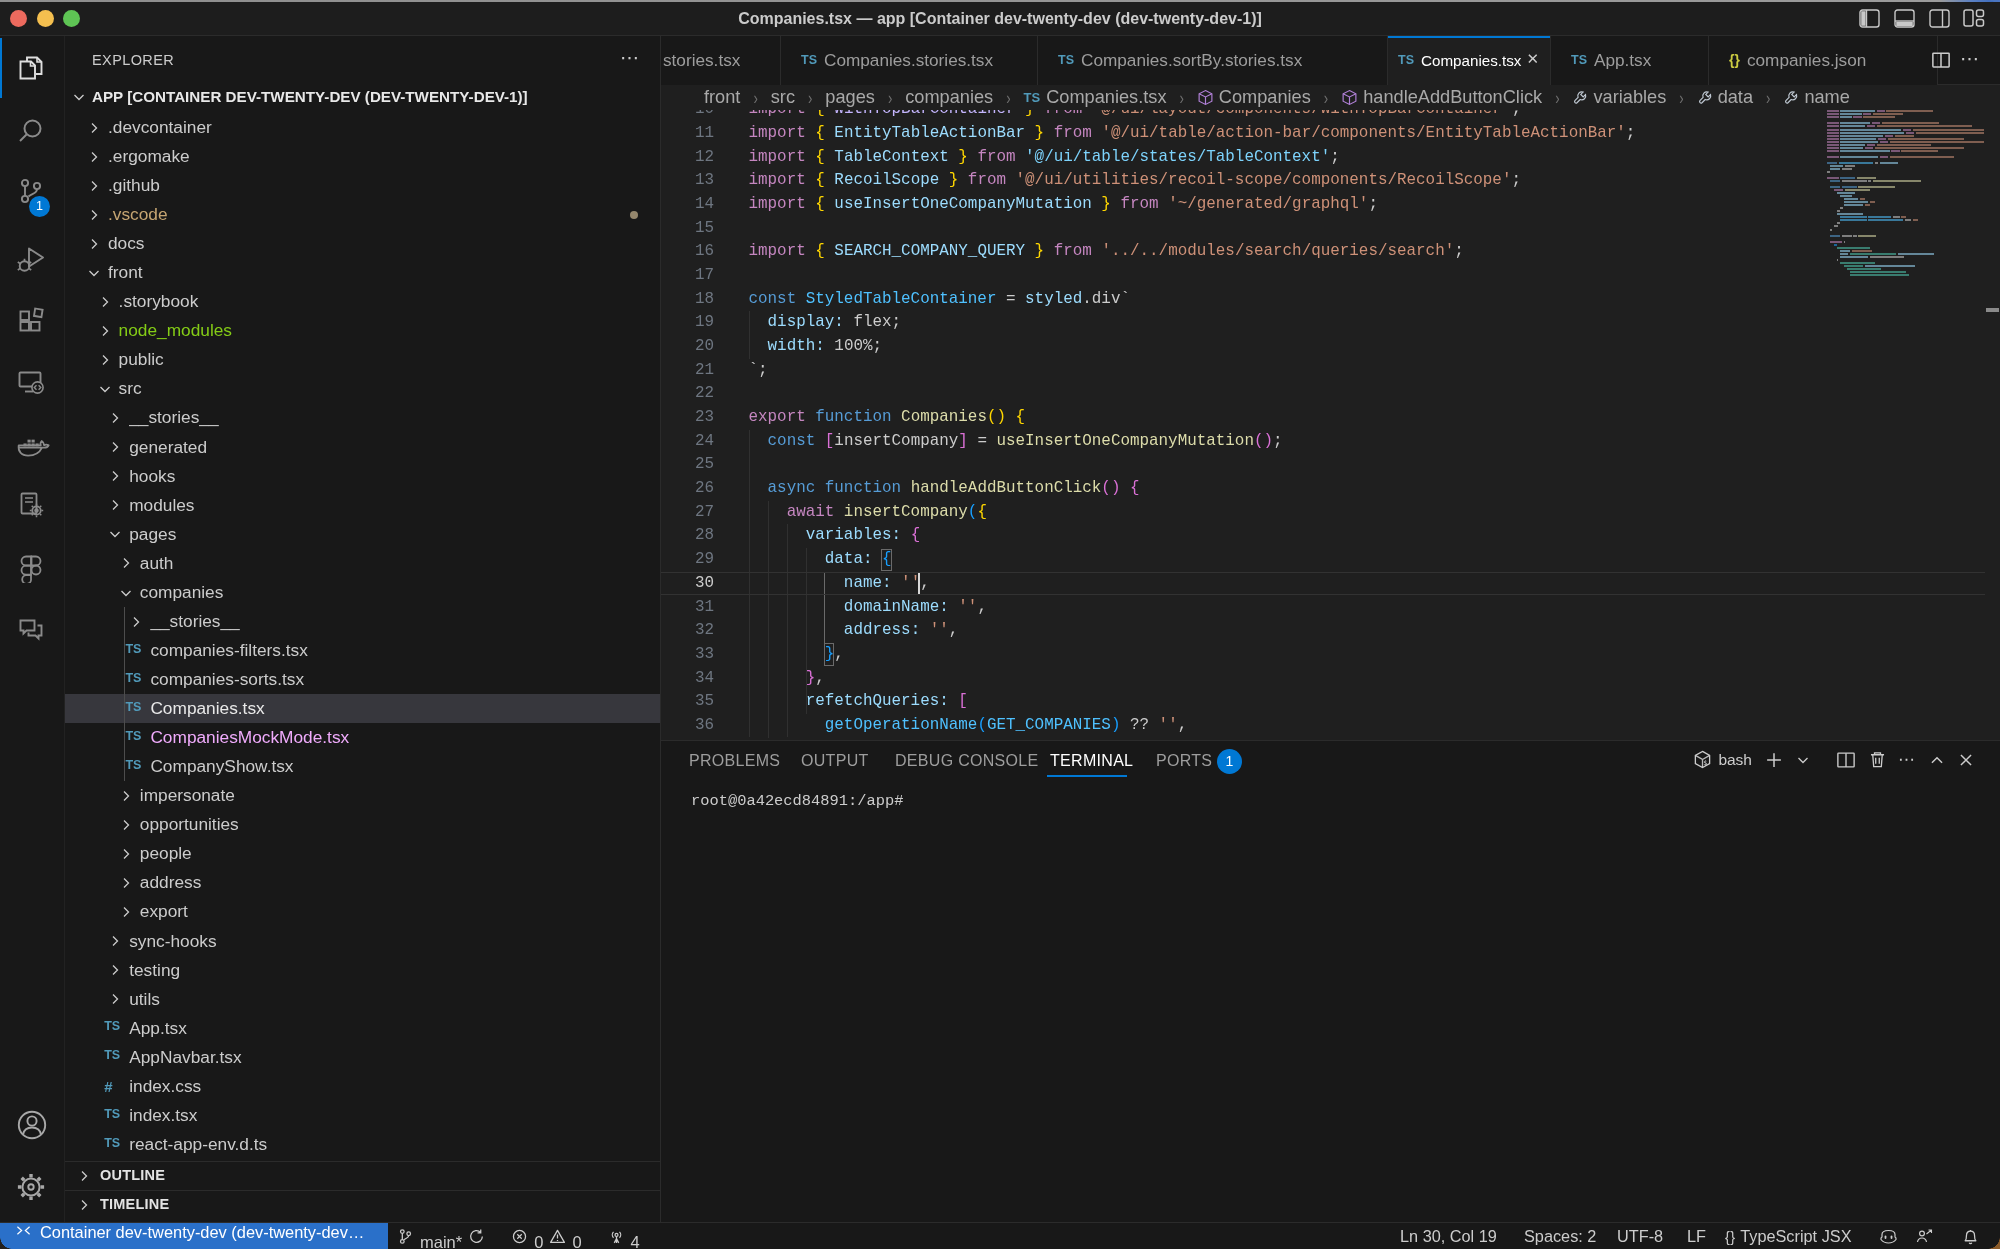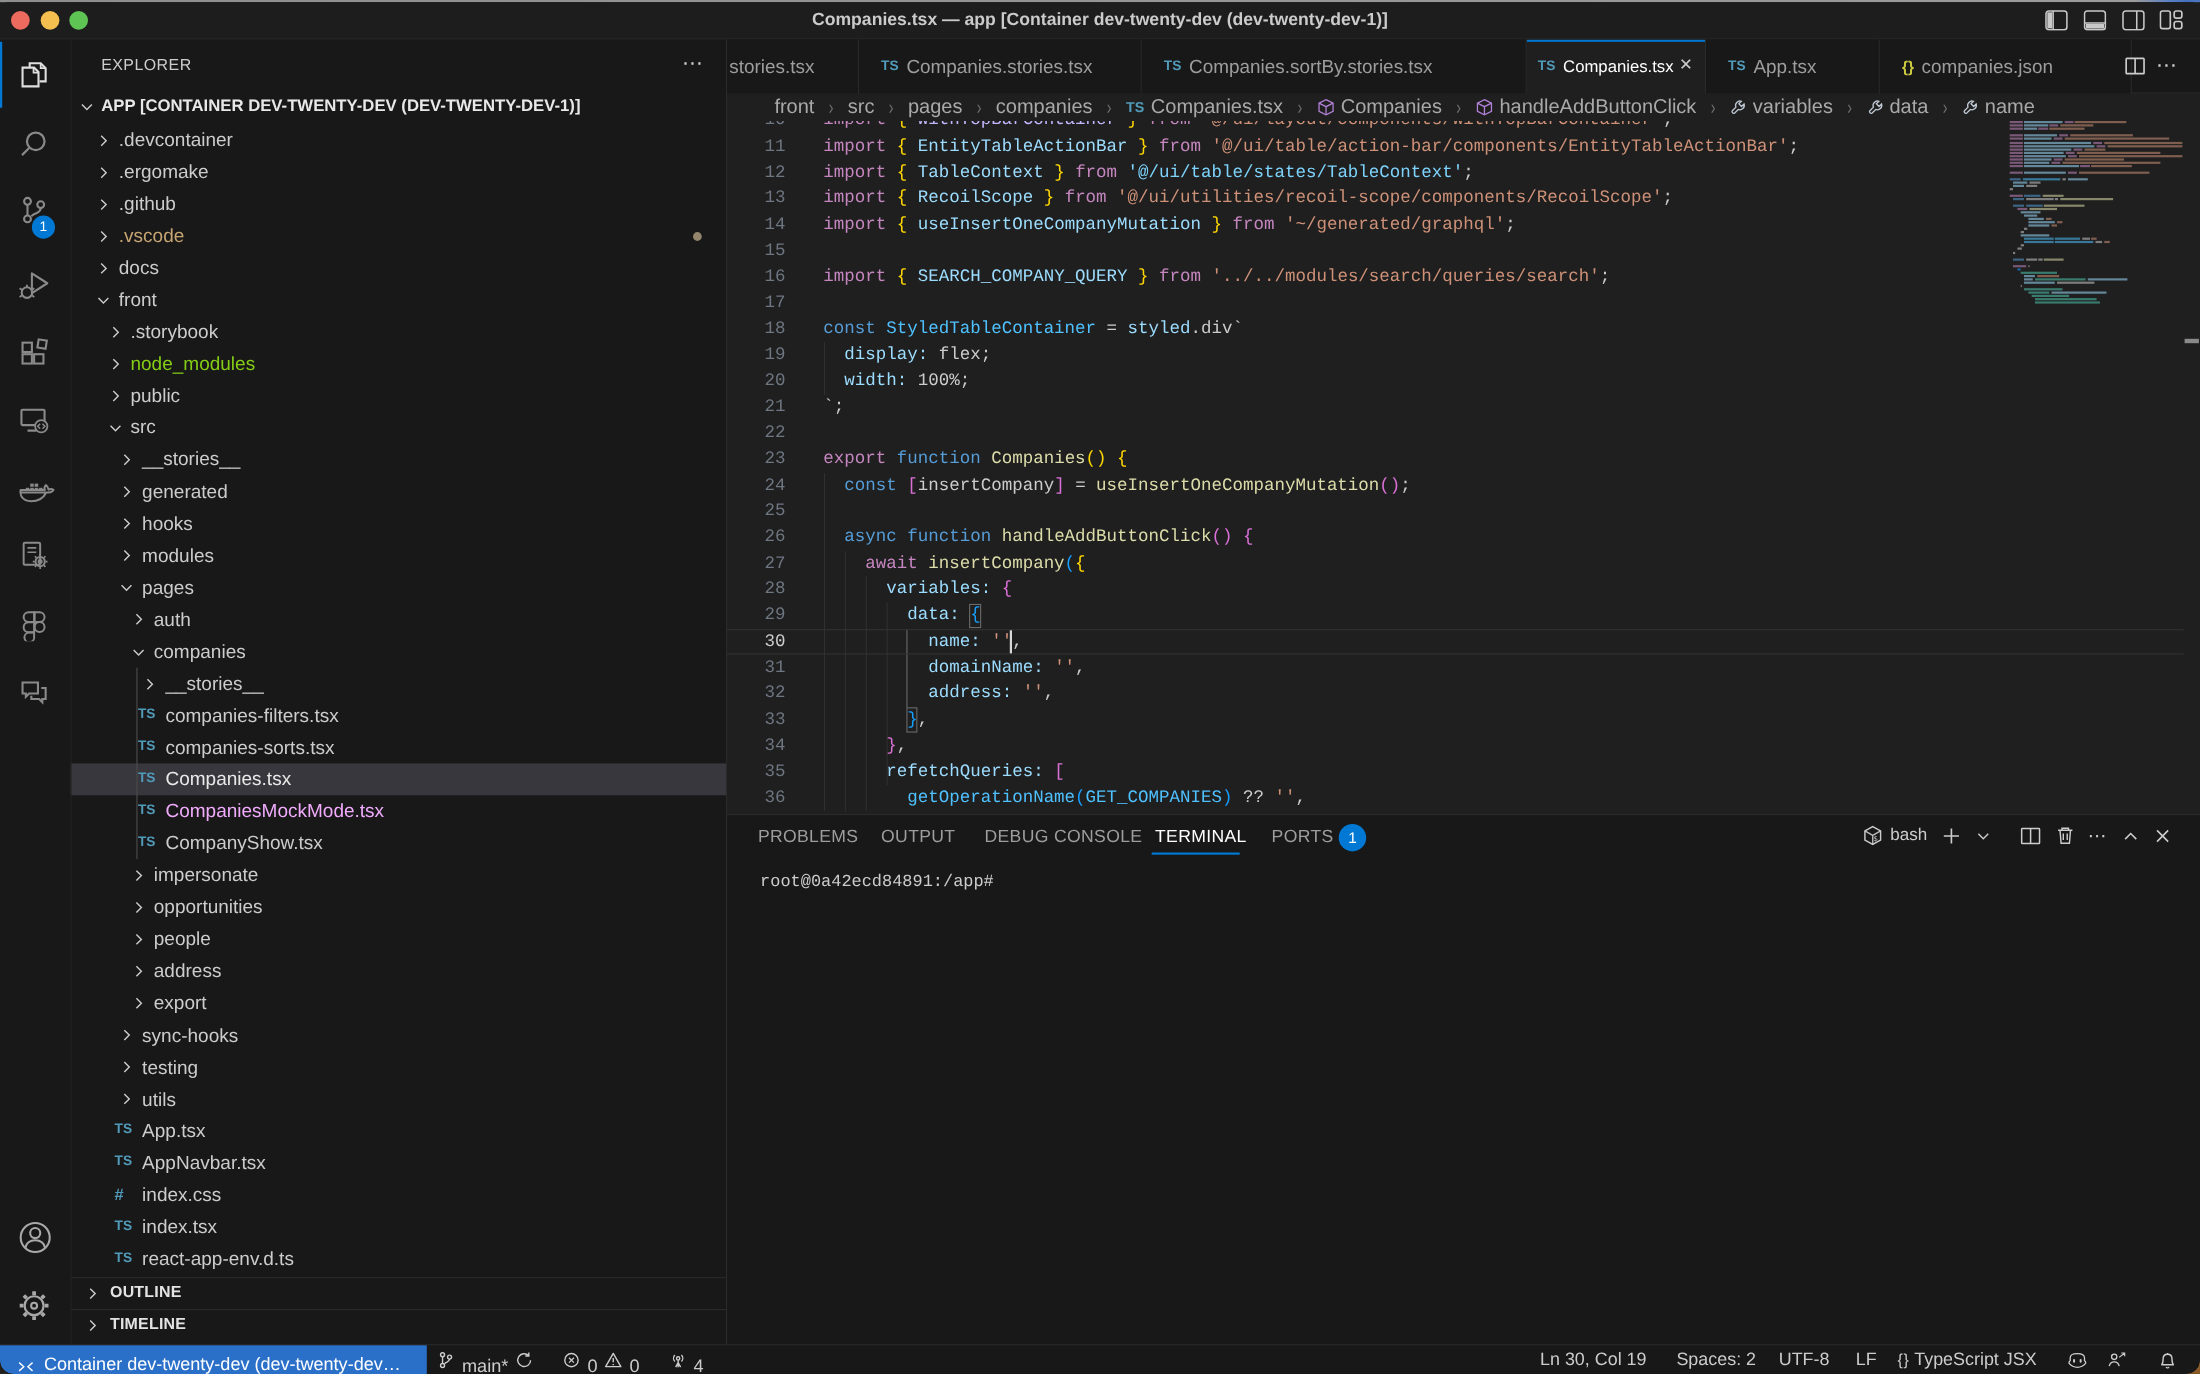--- a/index.html
+++ b/index.html
@@ -665,21 +665,21 @@
         <path d="M3.5 10.5 L8 6 L12.5 10.5"></path>
       </svg>
       <svg width="18" height="18" viewBox="0 0 16 16" fill="none" stroke="#cccccc" stroke-width="1.3">
         <path d="M3.5 3.5 L12.5 12.5 M12.5 3.5 L3.5 12.5"></path>
       </svg>
  </div>
  <div style="position:absolute;left:30px;top:50px;font-family:'Liberation Mono',monospace;font-size:15.4px;line-height:20px;color:#cccccc">root@0a42ecd84891:/app#</div>
 </div>
 
 <div style="position:absolute;left:0;top:1222px;width:2000px;height:27px;background:#181818;border-top:1px solid #2b2b2b">
- <div style="position:absolute;left:0;top:0;width:388px;height:27px;background:#2a70c9;display:flex;align-items:flex-end">
+ <div style="position:absolute;left:0;top:0;width:388px;height:27px;background:#2a70c9;display:flex;align-items:flex-start">
    <svg style="margin-left:16px" width="15" height="15" viewBox="0 0 16 16" fill="none" stroke="#ffffff" stroke-width="1.3">
         <path d="M1.5 4 L6 8 L1.5 12"></path>
         <path d="M14.5 4 L10 8 L14.5 12"></path>
       </svg>
    <span style="color:#ffffff;font-size:16.4px;margin-left:9px">Container dev-twenty-dev (dev-twenty-dev…</span>
  </div>
  <div style="position:absolute;left:397px;top:0;height:27px;display:flex;align-items:center;gap:6px">
    <svg width="17" height="17" viewBox="0 0 16 16" fill="none" stroke="#cccccc" stroke-width="1.2">
         <circle cx="5" cy="3.4" r="1.7"></circle>
         <circle cx="11" cy="5.4" r="1.7"></circle>

